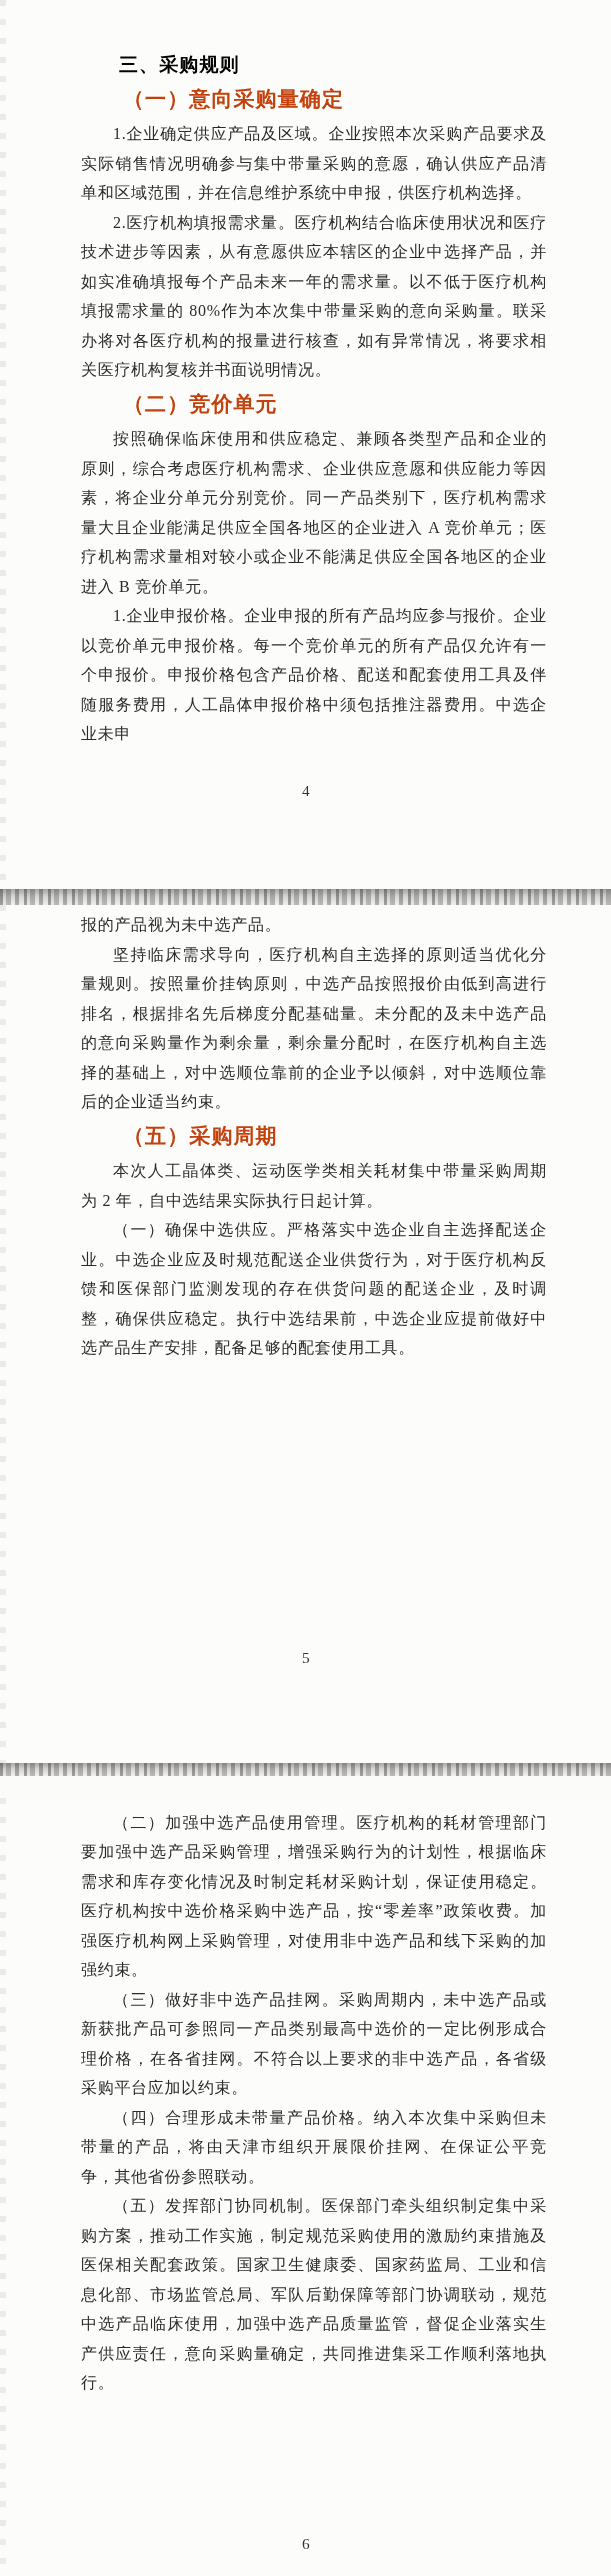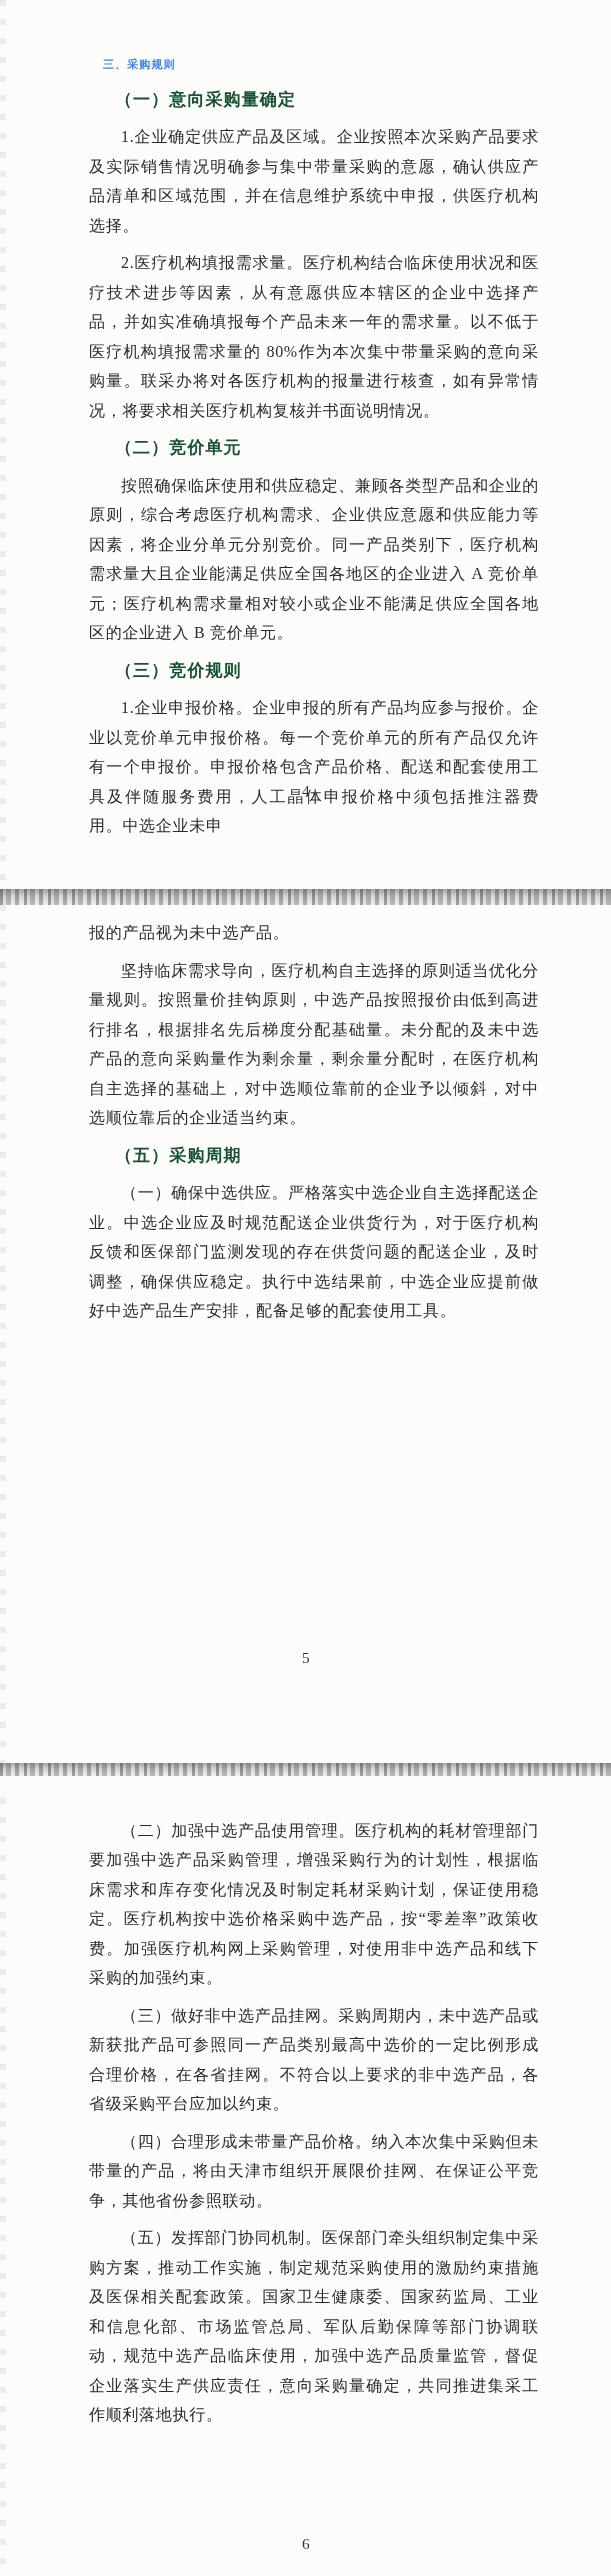--- a/index.html
+++ b/index.html
@@ -33,39 +33,39 @@
 
   .content {
     position: relative;
     margin-left: 81px;
     width: 466px;
     font-size: 16px;
     line-height: 29.5px;
     letter-spacing: 0.7px;
     text-align: justify;
   }
-  .content p { margin: 8px; }
+  .content p { margin: 0; }
   .content p.indent { text-indent: 2em; }
 
   .h1 {
     font-family: "Liberation Sans", sans-serif;
     font-weight: 700;
-    font-size: 11px;
+    font-size: 19px;
     text-indent: 2em;
     letter-spacing: 1.1px;
     margin: 5.1px 0 !important;
-    color: #3b82f6;
+    color: #000000;
   }
   .h2 {
     font-weight: 600;
-    font-size: 17px;
+    font-size: 21px;
     text-indent: 2em;
     letter-spacing: 1.1px;
     margin: 5.1px 0 !important;
-    color: #14532d;
+    color: #c2410c;
   }
 
   .pagenum {
     position: absolute;
     left: 0;
     width: 100%;
     text-align: center;
     font-size: 15.3px;
     line-height: 17px;
     letter-spacing: 0.6px;
@@ -123,33 +123,33 @@
   <div class="noise-top"></div>
 
   <section class="page page-4">
     <div class="content">
       <p class="h1">三、采购规则</p>
       <p class="h2">（一）意向采购量确定</p>
       <p class="indent">1.企业确定供应产品及区域。企业按照本次采购产品要求及实际销售情况明确参与集中带量采购的意愿，确认供应产品清单和区域范围，并在信息维护系统中申报，供医疗机构选择。</p>
       <p class="indent">2.医疗机构填报需求量。医疗机构结合临床使用状况和医疗技术进步等因素，从有意愿供应本辖区的企业中选择产品，并如实准确填报每个产品未来一年的需求量。以不低于医疗机构填报需求量的 80%作为本次集中带量采购的意向采购量。联采办将对各医疗机构的报量进行核查，如有异常情况，将要求相关医疗机构复核并书面说明情况。</p>
       <p class="h2">（二）竞价单元</p>
       <p class="indent">按照确保临床使用和供应稳定、兼顾各类型产品和企业的原则，综合考虑医疗机构需求、企业供应意愿和供应能力等因素，将企业分单元分别竞价。同一产品类别下，医疗机构需求量大且企业能满足供应全国各地区的企业进入 A 竞价单元；医疗机构需求量相对较小或企业不能满足供应全国各地区的企业进入 B 竞价单元。</p>
-      <p class="h2">（三）竞价规则</p>
       <p class="indent">1.企业申报价格。企业申报的所有产品均应参与报价。企业以竞价单元申报价格。每一个竞价单元的所有产品仅允许有一个申报价。申报价格包含产品价格、配送和配套使用工具及伴随服务费用，人工晶体申报价格中须包括推注器费用。中选企业未申</p>
     </div>
     <div class="pagenum">4</div>
   </section>
 
   <div class="band band-1"></div>
 
   <section class="page page-5">
     <div class="content">
       <p>报的产品视为未中选产品。</p>
       <p class="indent">坚持临床需求导向，医疗机构自主选择的原则适当优化分量规则。按照量价挂钩原则，中选产品按照报价由低到高进行排名，根据排名先后梯度分配基础量。未分配的及未中选产品的意向采购量作为剩余量，剩余量分配时，在医疗机构自主选择的基础上，对中选顺位靠前的企业予以倾斜，对中选顺位靠后的企业适当约束。</p>
       <p class="h2">（五）采购周期</p>
+      <p class="indent">本次人工晶体类、运动医学类相关耗材集中带量采购周期为 2 年，自中选结果实际执行日起计算。</p>
       <p class="indent">（一）确保中选供应。严格落实中选企业自主选择配送企业。中选企业应及时规范配送企业供货行为，对于医疗机构反馈和医保部门监测发现的存在供货问题的配送企业，及时调整，确保供应稳定。执行中选结果前，中选企业应提前做好中选产品生产安排，配备足够的配套使用工具。</p>
     </div>
     <div class="pagenum">5</div>
   </section>
 
   <div class="band band-2"></div>
 
   <section class="page page-6">
     <div class="content">
       <p class="indent">（二）加强中选产品使用管理。医疗机构的耗材管理部门要加强中选产品采购管理，增强采购行为的计划性，根据临床需求和库存变化情况及时制定耗材采购计划，保证使用稳定。医疗机构按中选价格采购中选产品，按“零差率”政策收费。加强医疗机构网上采购管理，对使用非中选产品和线下采购的加强约束。</p>

